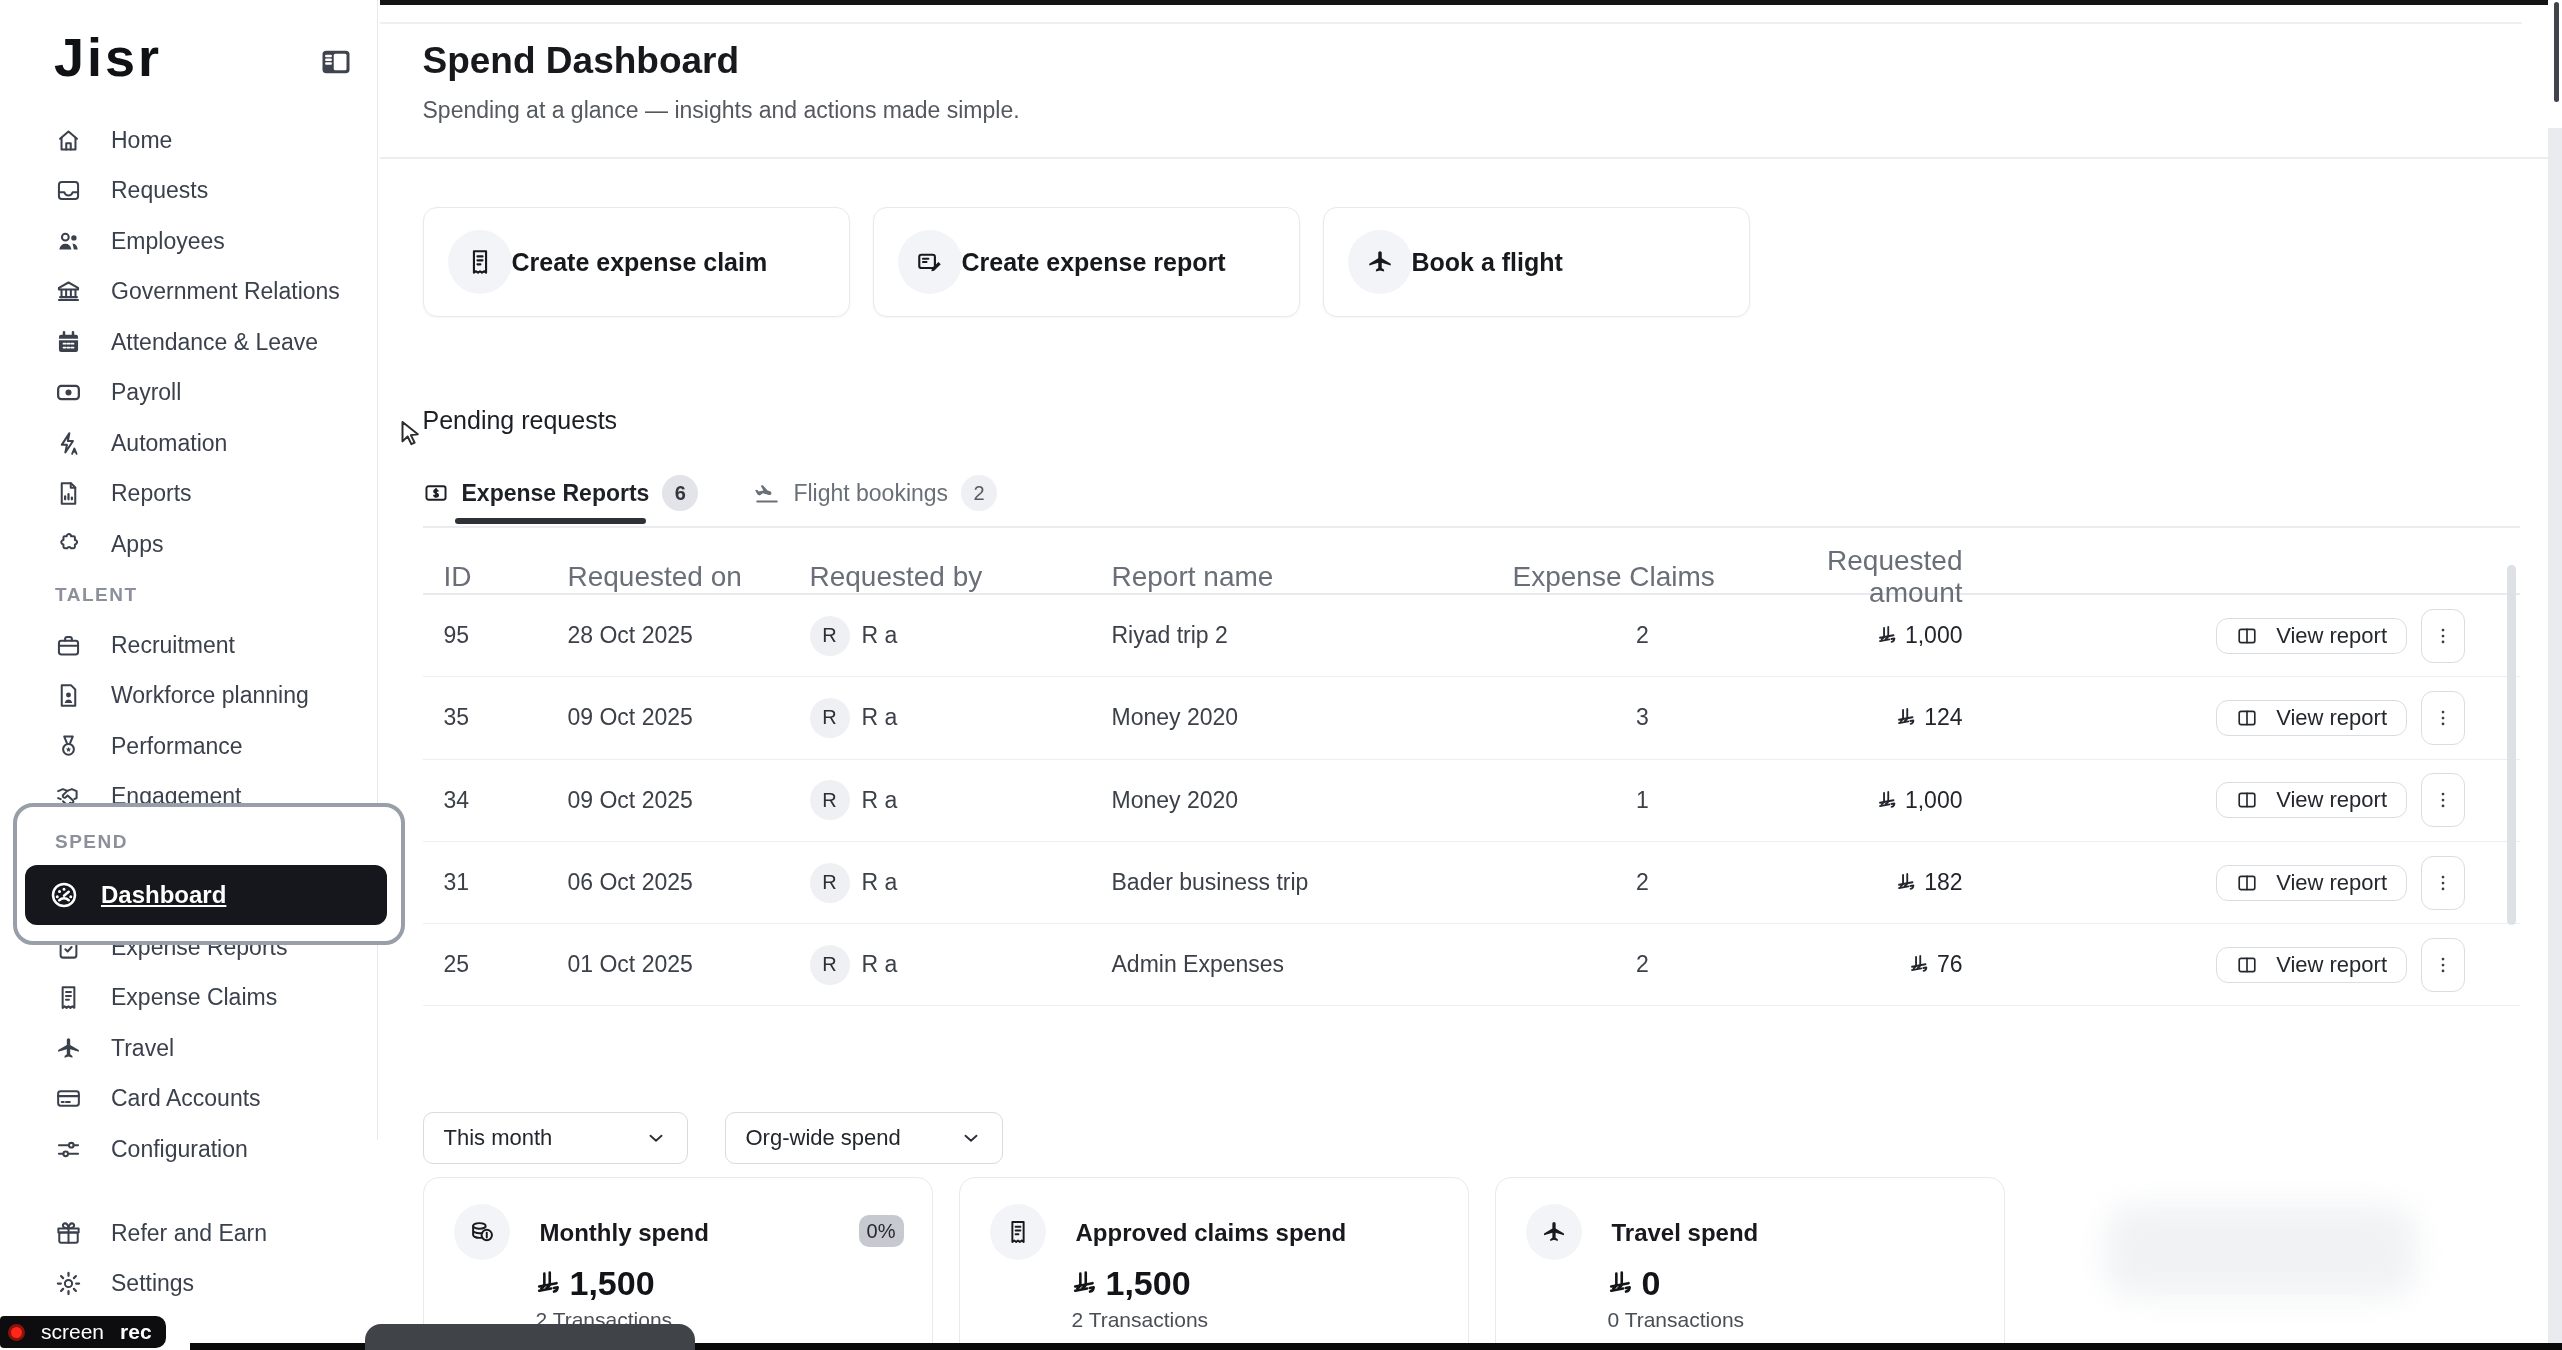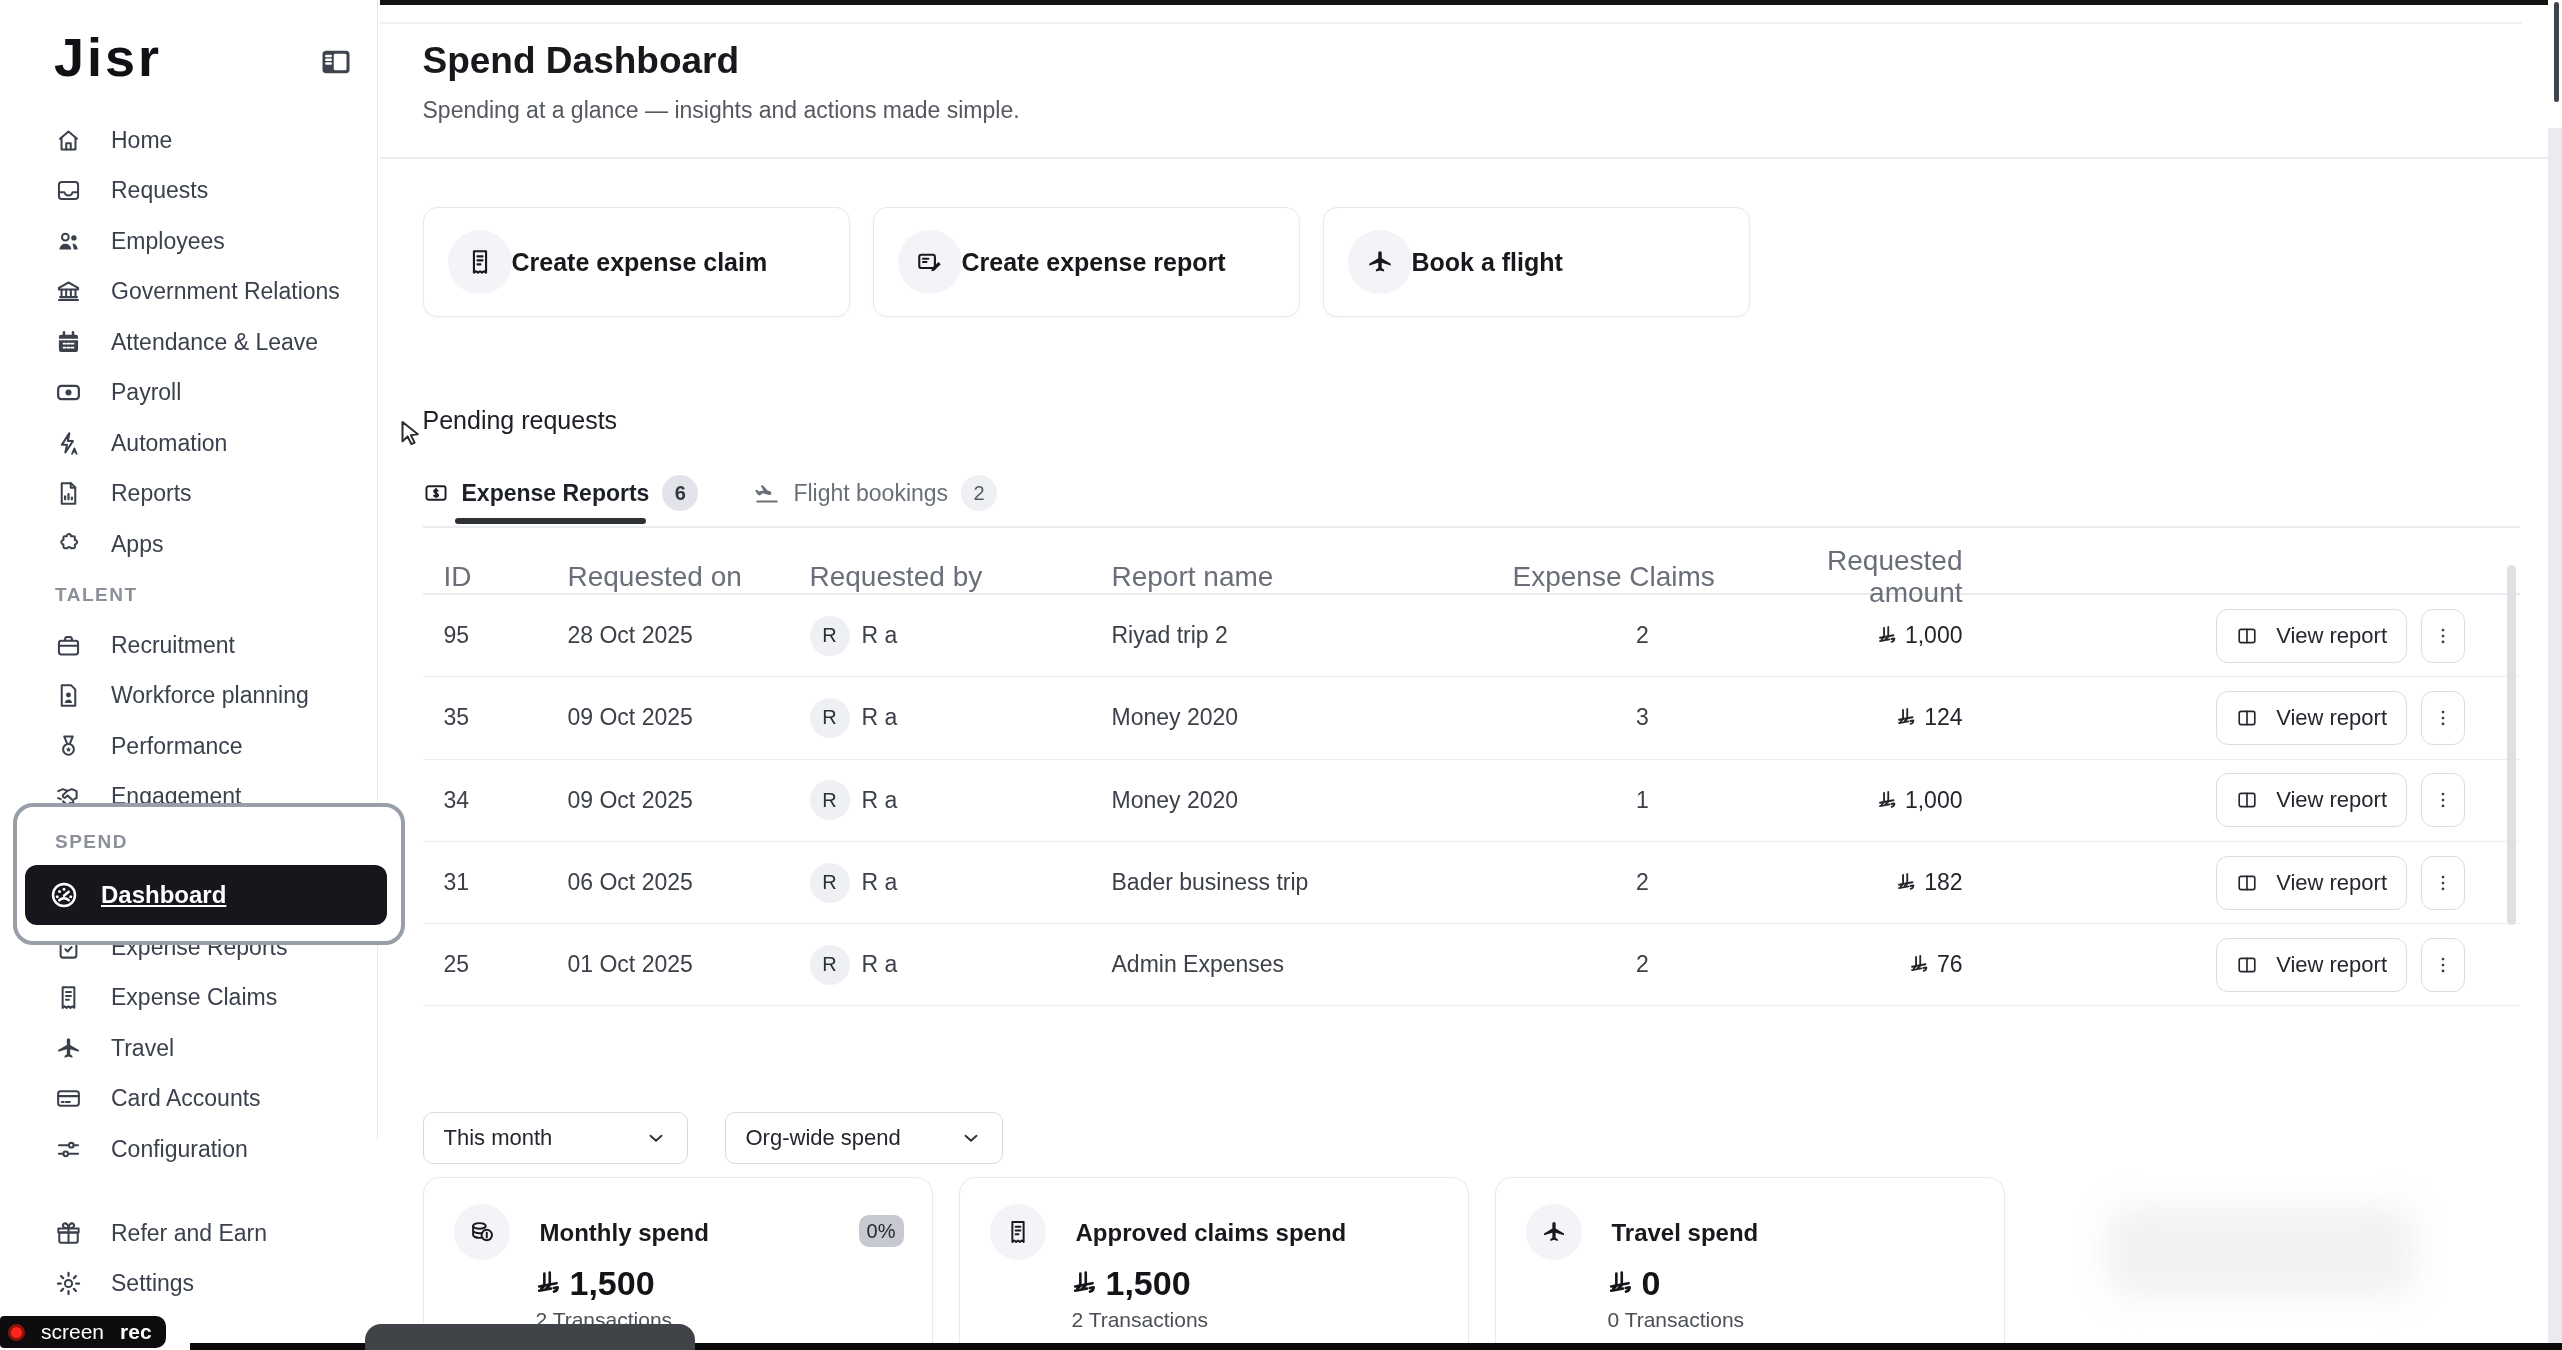--- a/index.html
+++ b/index.html
@@ -96,21 +96,21 @@
   .c-amount { display:flex; justify-content:flex-end; align-items:center; gap:8px;
               color:#22262c; }
   .c-amount .ic { width:21px; height:21px; }
   .c-amount .ic svg { stroke-width:2.1; }
   .th-amount { text-align:right; }
   .c-user { display:flex; align-items:center; gap:12px; }
   .avatar { width:40px; height:40px; border-radius:50%; background:#eef0f4; color:#2c2f35;
             display:flex; align-items:center; justify-content:center; font-size:20px; }
   .c-actions { display:flex; justify-content:flex-end; align-items:center; gap:14px;
                padding-right:34px; }
-  .btn-view { height:54px; display:flex; align-items:center; gap:18px; padding:0 19px;
+  .btn-view { height:36px; display:flex; align-items:center; gap:18px; padding:0 19px;
               background:#fff; border:1.5px solid #d9dce1; border-radius:12px;
               font-size:22px; color:#24282e; cursor:pointer; white-space:nowrap; }
   .btn-view .ic { width:22px; height:22px; }
   .btn-kebab { width:44px; height:54px; background:#fff; border:1.5px solid #d9dce1;
                border-radius:12px; display:flex; align-items:center; justify-content:center;
                color:#3a3e45; cursor:pointer; }
   .btn-kebab .ic { width:22px; height:22px; }
   .table-scroll-thumb { position:absolute; right:46px; top:565px; width:9px; height:360px;
                         background:#dde0e5; border-radius:5px; z-index:5; }
 

